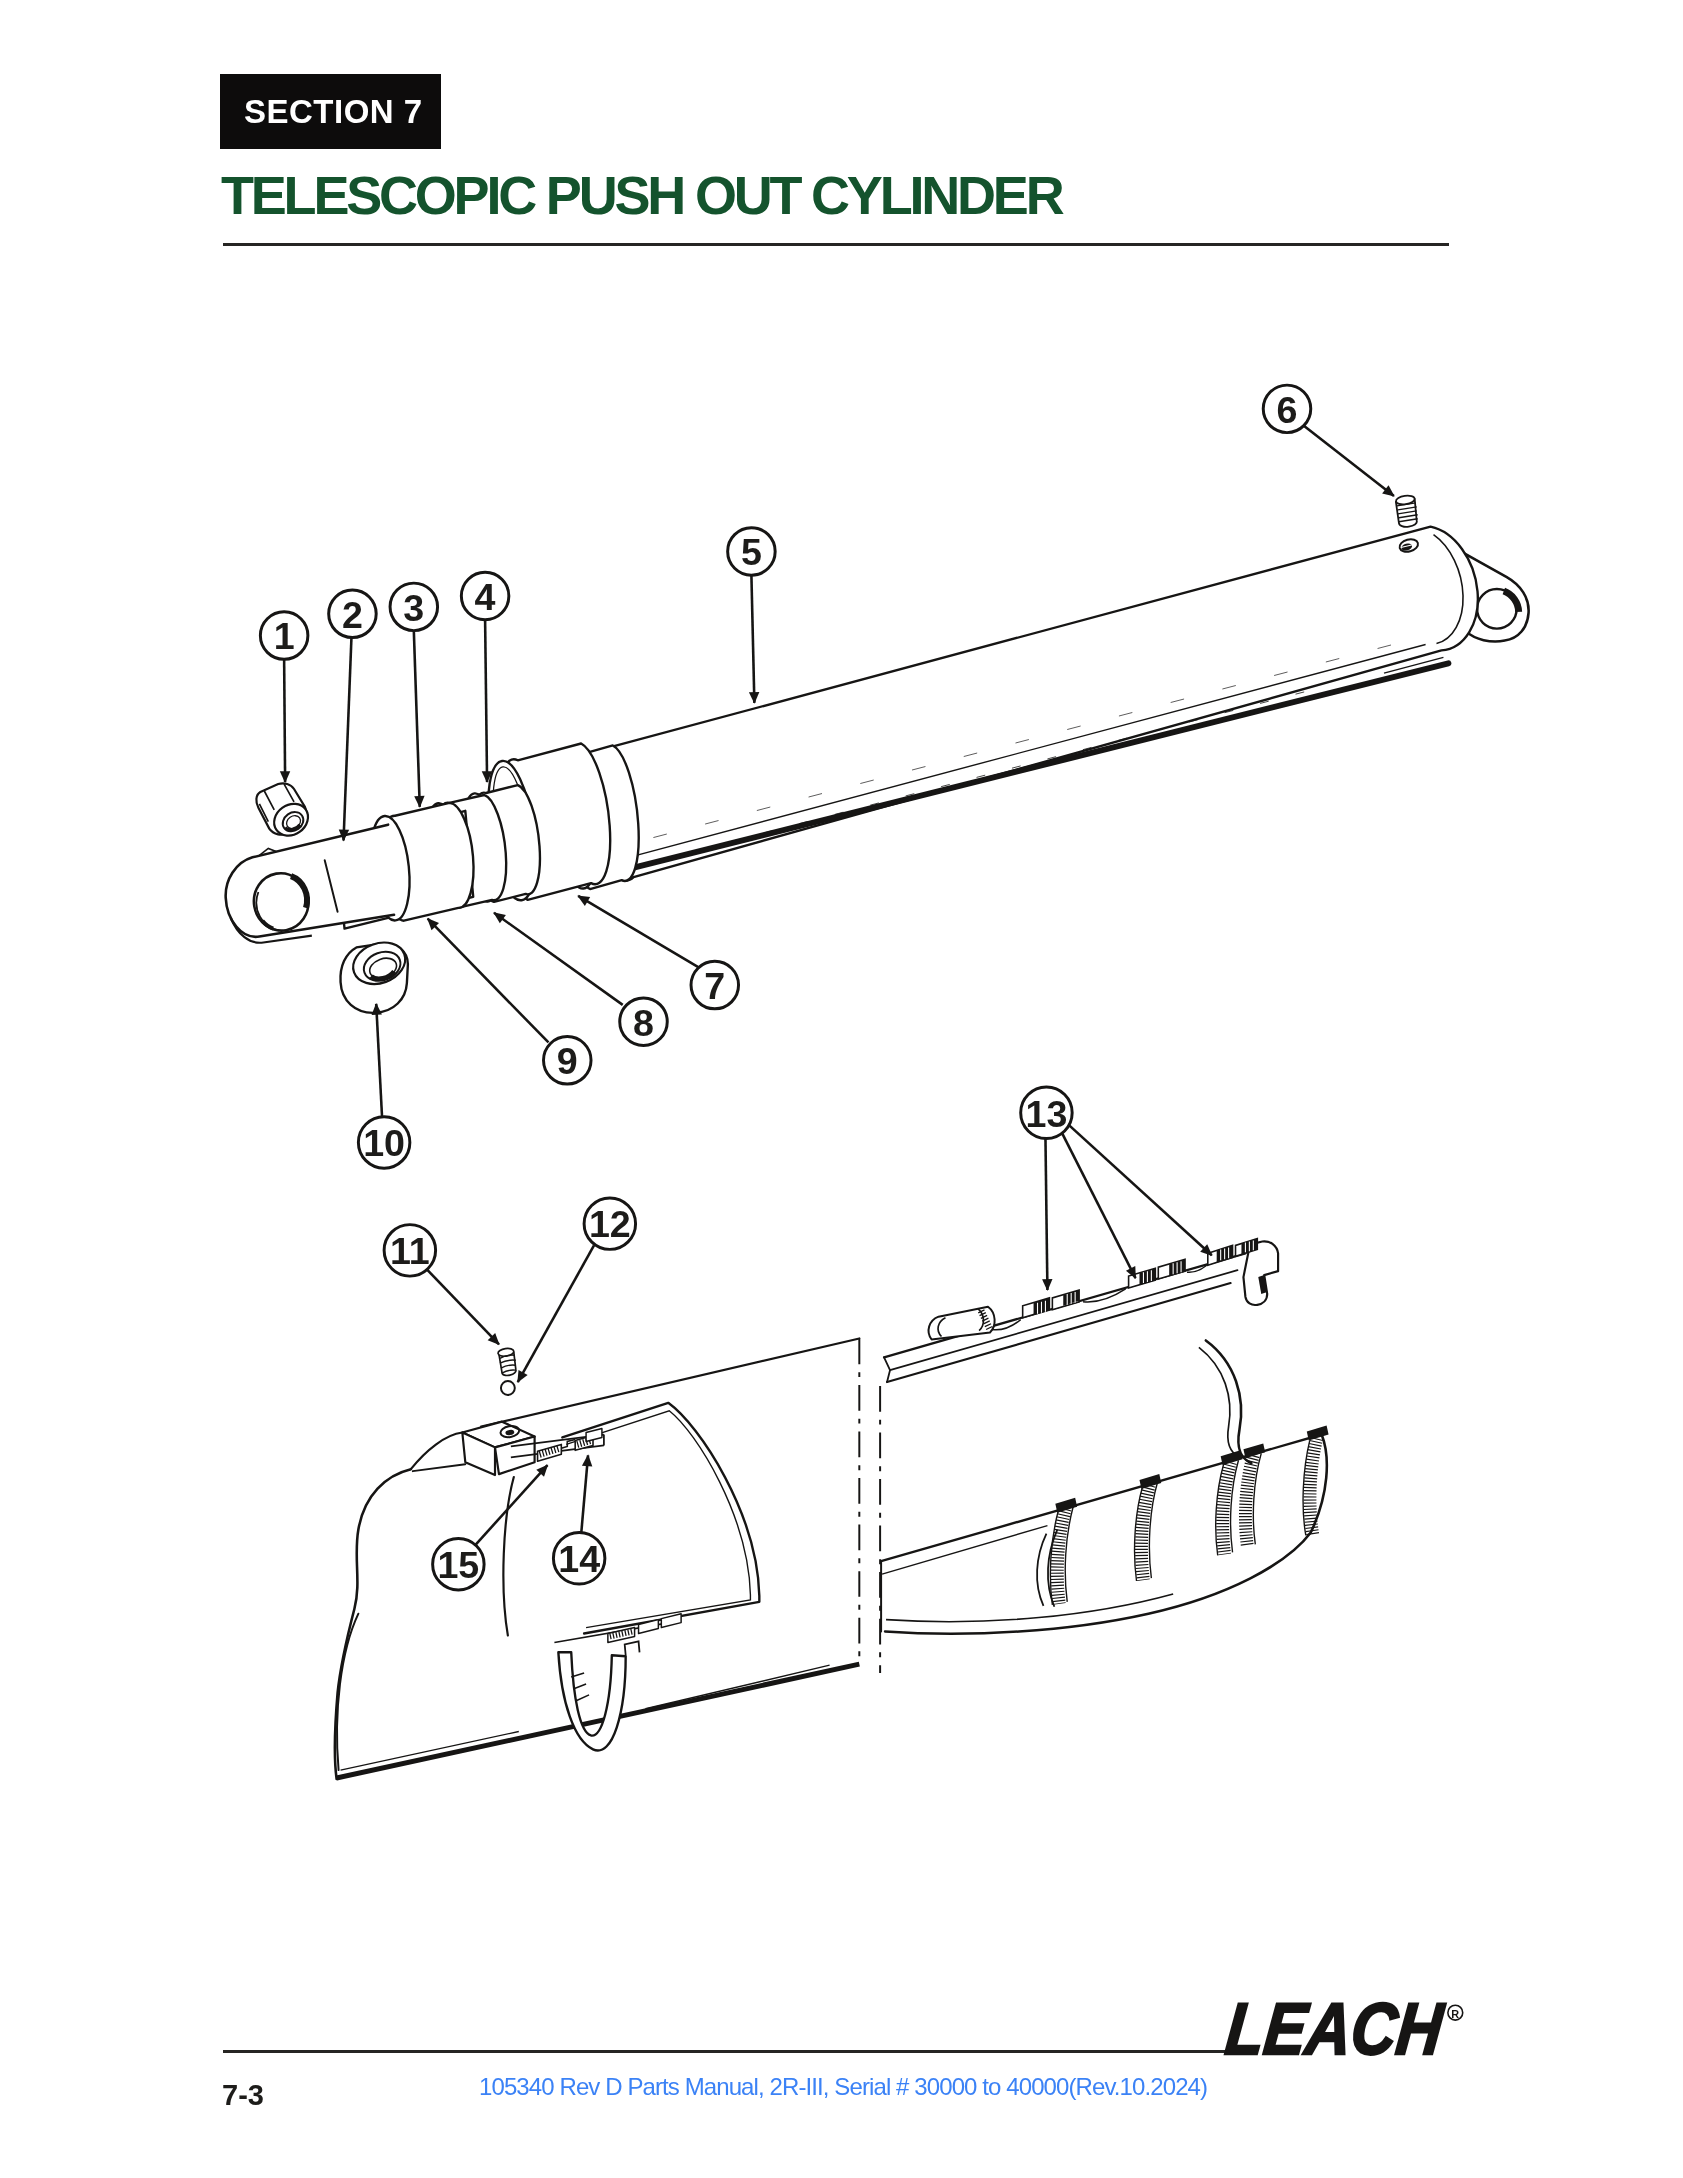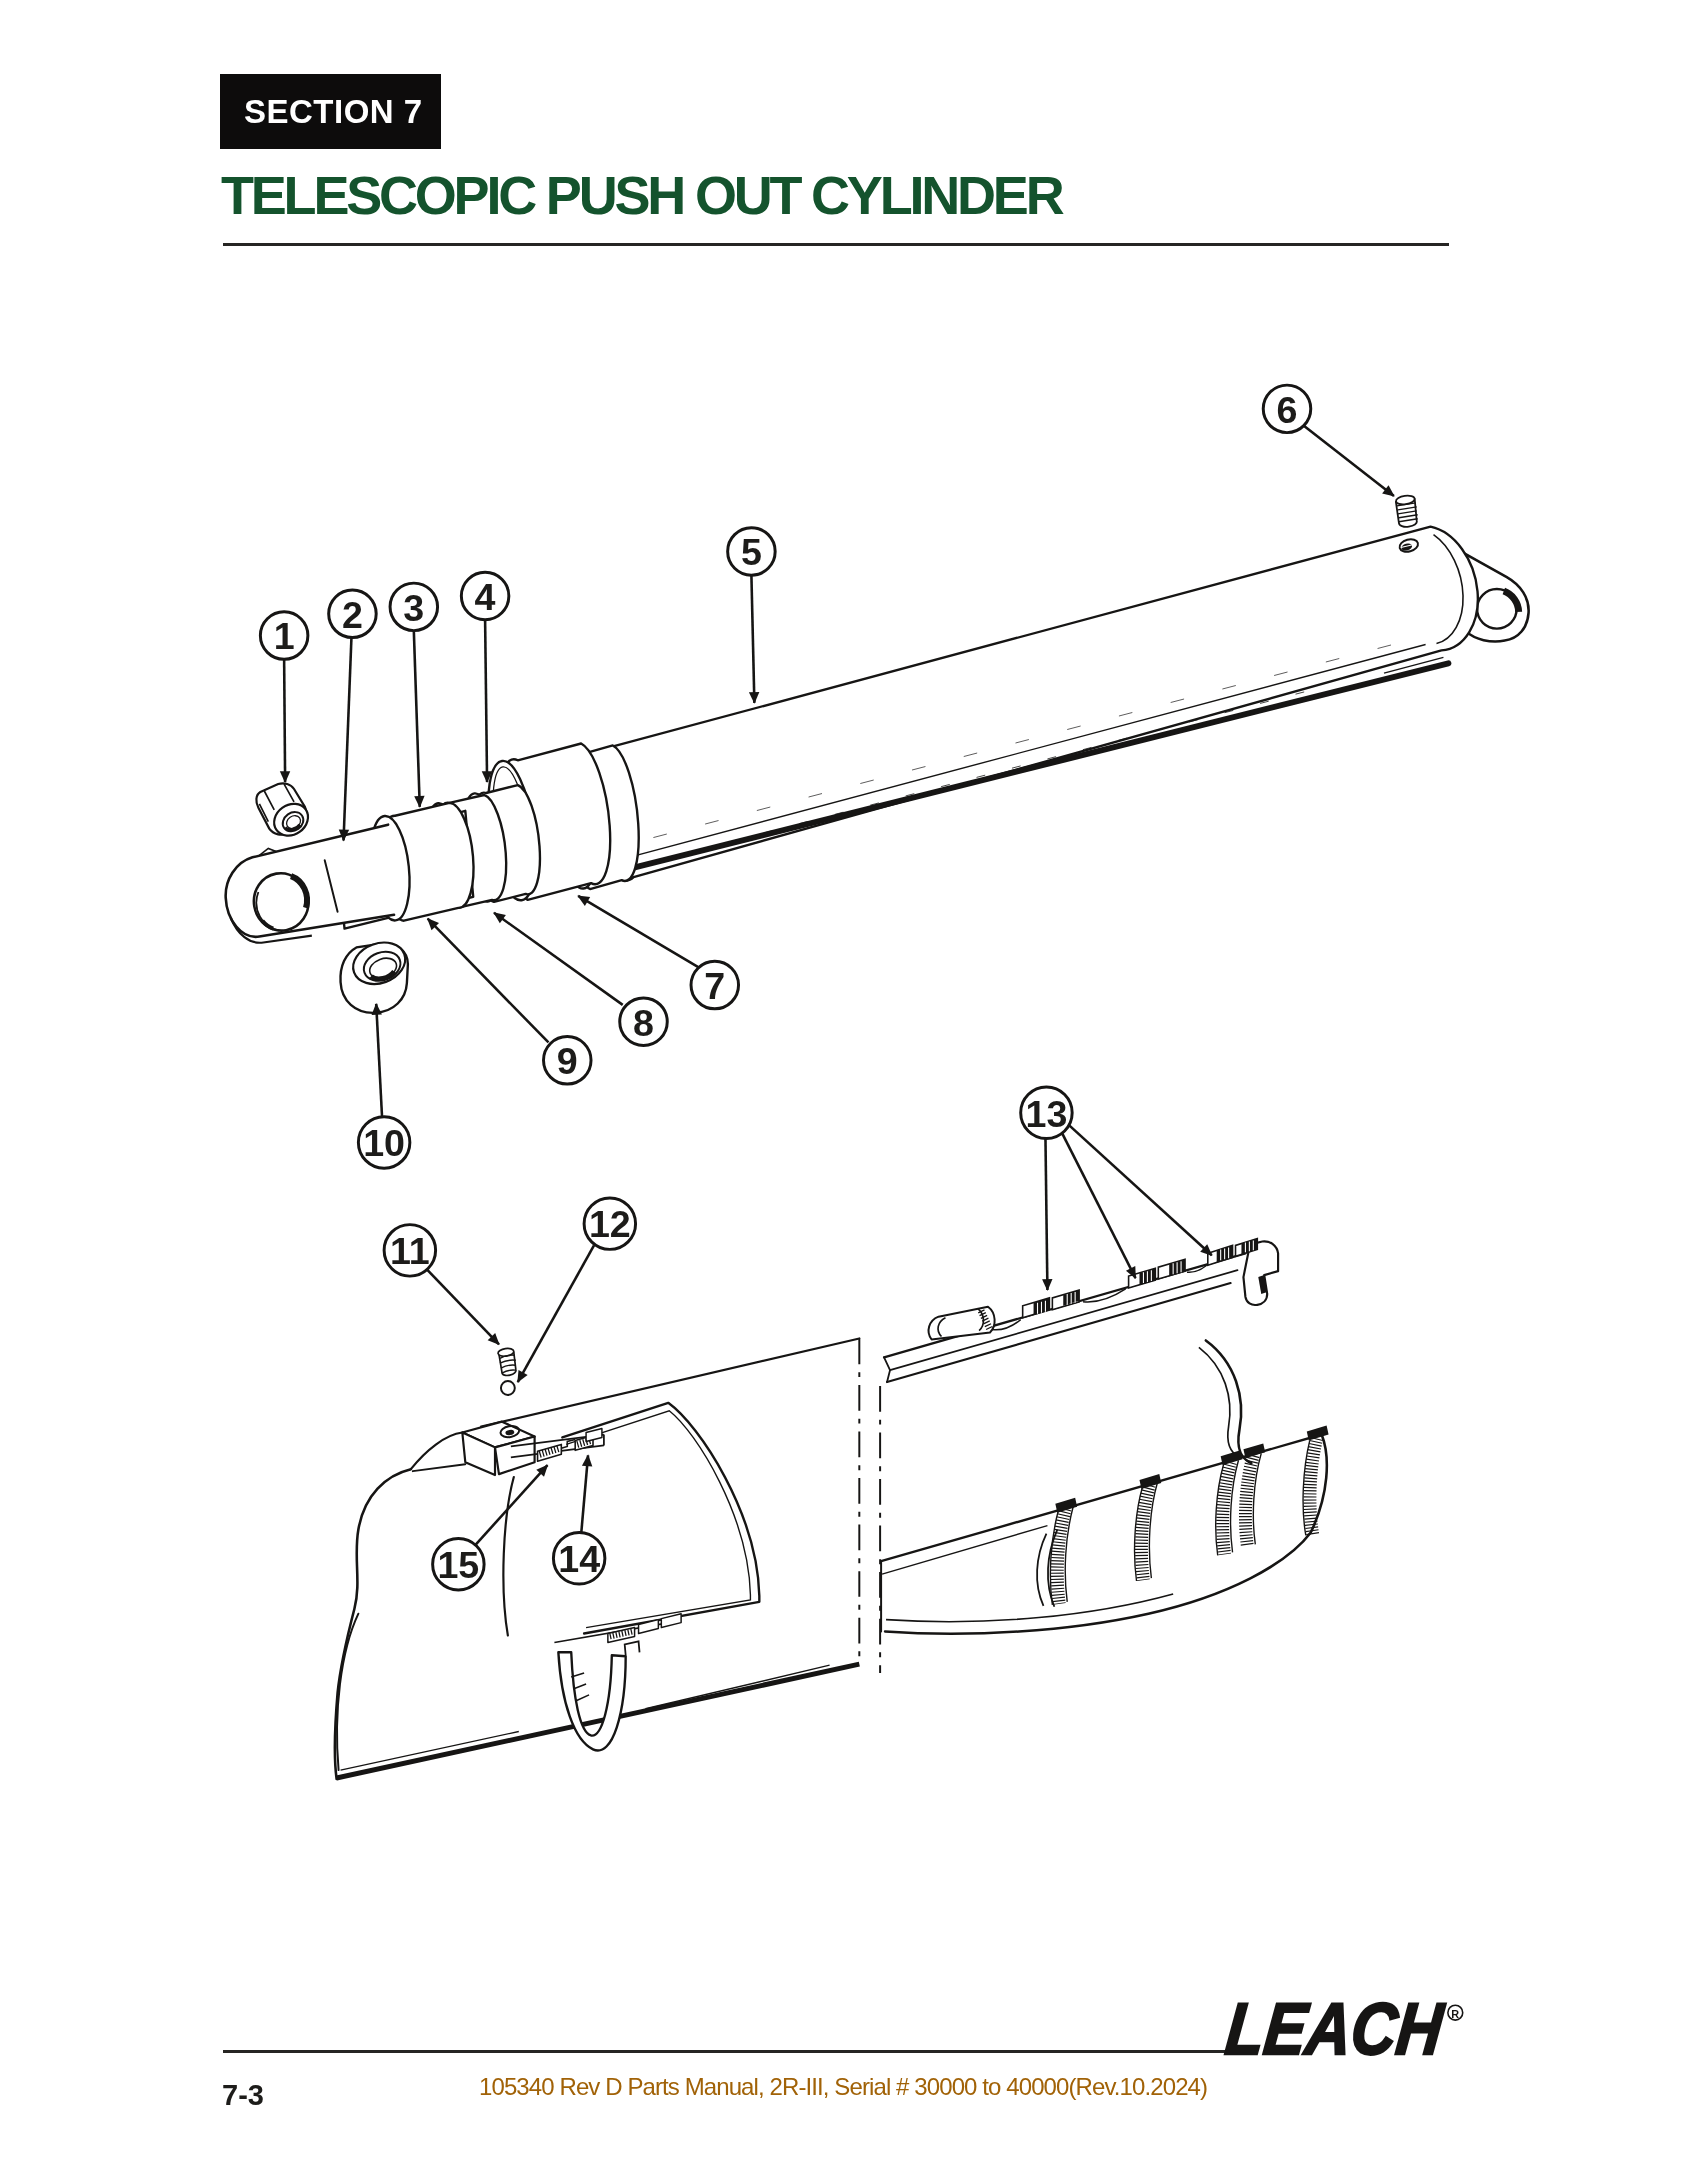--- a/index.html
+++ b/index.html
@@ -3,21 +3,21 @@
 <meta charset="utf-8">
 <style>
   html,body{margin:0;padding:0;background:#fff;}
   body{width:1683px;height:2178px;position:relative;font-family:"Liberation Sans",sans-serif;color:#1d1c1a;overflow:hidden;}
   .secbox{position:absolute;left:220px;top:74px;width:221px;height:75px;background:#0d0c0c;text-align:center;}
   .secbox span{position:absolute;left:24px;top:19px;color:#fff;font-weight:bold;font-size:33px;letter-spacing:0.5px;white-space:nowrap;}
   .title{position:absolute;left:221px;top:164px;font-weight:bold;font-size:54px;letter-spacing:-3.2px;color:#14532d;white-space:nowrap;}
   .rule1{position:absolute;left:223px;top:243px;width:1226px;height:3px;background:#262523;}
   .rule2{position:absolute;left:223px;top:2050px;width:1003px;height:3px;background:#262523;}
   .pageno{position:absolute;left:222px;top:2071px;font-weight:bold;font-size:29px;color:#1d1c1a;margin-top:8px;}
-  .foot{position:absolute;left:479px;top:2073px;font-size:24px;letter-spacing:-0.9px;color:#a16207;white-space:nowrap;text-align:center;}
+  .foot{position:absolute;left:479px;top:2073px;font-size:24px;letter-spacing:-0.9px;color:#3b82f6;white-space:nowrap;text-align:center;}
   svg{position:absolute;left:0;top:0;}
   .ln{fill:none;stroke:#161514;stroke-width:2.4;stroke-linecap:round;stroke-linejoin:round;}
   .w{fill:#fff;stroke:#161514;stroke-width:2.4;stroke-linejoin:round;}
   .thin{fill:none;stroke:#161514;stroke-width:1.4;}
   .co{fill:#fff;stroke:#161514;stroke-width:3;}
   .cn{font-family:"Liberation Sans",sans-serif;font-size:38px;font-weight:bold;fill:#1d1c1a;text-anchor:middle;}
   .ar{fill:none;stroke:#161514;stroke-width:2.6;}
 </style>
 </head>
 <body>

